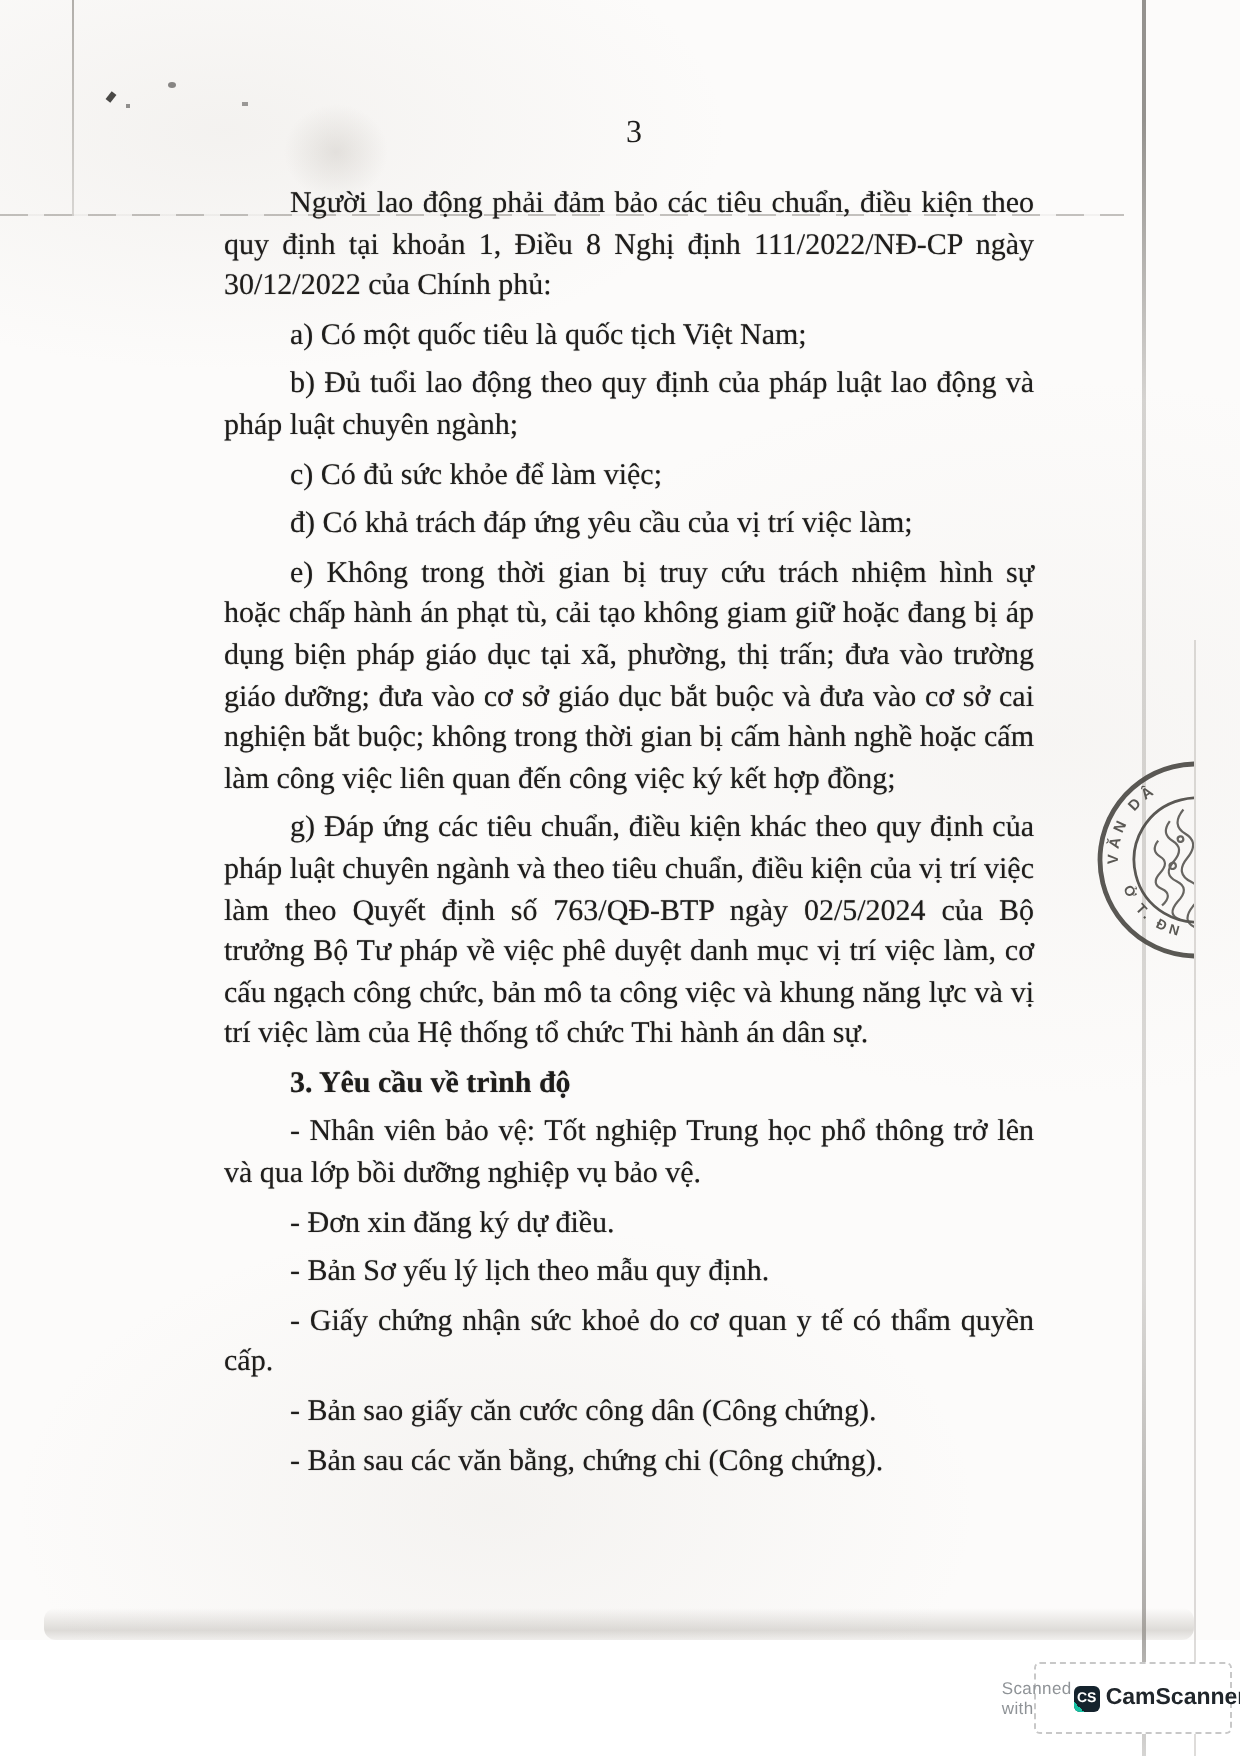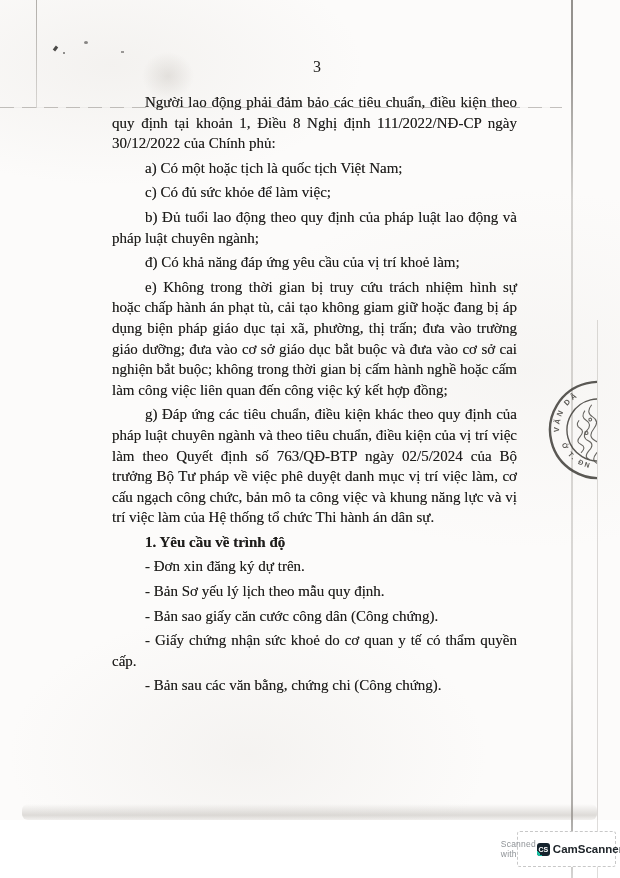--- a/index.html
+++ b/index.html
@@ -122,31 +122,32 @@
   <div class="bottom-edge"></div>
   <div class="speck s1"></div>
   <div class="speck s2"></div>
   <div class="speck s3"></div>
   <div class="speck s4"></div>
   <div class="blob"></div>
 
   <div class="page-number">3</div>
   <div class="doc-body">
       <p>Người lao động phải đảm bảo các tiêu chuẩn, điều kiện theo quy định tại khoản 1, Điều 8 Nghị định 111/2022/NĐ-CP ngày 30/12/2022 của Chính phủ:</p>
-      <p>a) Có một hoặc tịch là quốc tịch Việt Nam;</p>
+      <p>a) Có một quốc tiêu là quốc tịch Việt Nam;</p>
+      <p>b) Đủ tuổi lao động theo quy định của pháp luật lao động và pháp luật chuyên ngành;</p>
       <p>c) Có đủ sức khỏe để làm việc;</p>
-      <p>b) Đủ tuổi lao động theo quy định của pháp luật lao động và pháp luật chuyên ngành;</p>
-      <p>đ) Có khả năng đáp ứng yêu cầu của vị trí khoẻ làm;</p>
+      <p>đ) Có khả trách đáp ứng yêu cầu của vị trí việc làm;</p>
       <p>e) Không trong thời gian bị truy cứu trách nhiệm hình sự hoặc chấp hành án phạt tù, cải tạo không giam giữ hoặc đang bị áp dụng biện pháp giáo dục tại xã, phường, thị trấn; đưa vào trường giáo dưỡng; đưa vào cơ sở giáo dục bắt buộc và đưa vào cơ sở cai nghiện bắt buộc; không trong thời gian bị cấm hành nghề hoặc cấm làm công việc liên quan đến công việc ký kết hợp đồng;</p>
       <p>g) Đáp ứng các tiêu chuẩn, điều kiện khác theo quy định của pháp luật chuyên ngành và theo tiêu chuẩn, điều kiện của vị trí việc làm theo Quyết định số 763/QĐ-BTP ngày 02/5/2024 của Bộ trưởng Bộ Tư pháp về việc phê duyệt danh mục vị trí việc làm, cơ cấu ngạch công chức, bản mô ta công việc và khung năng lực và vị trí việc làm của Hệ thống tổ chức Thi hành án dân sự.</p>
-      <p class="heading">1. Yêu cầu về trình độ</p>
-      <p>- Đơn xin đăng ký dự trên.</p>
+      <p class="heading">3. Yêu cầu về trình độ</p>
+      <p>- Nhân viên bảo vệ: Tốt nghiệp Trung học phổ thông trở lên và qua lớp bồi dưỡng nghiệp vụ bảo vệ.</p>
+      <p>- Đơn xin đăng ký dự điều.</p>
       <p>- Bản Sơ yếu lý lịch theo mẫu quy định.</p>
+      <p>- Giấy chứng nhận sức khoẻ do cơ quan y tế có thẩm quyền cấp.</p>
       <p>- Bản sao giấy căn cước công dân (Công chứng).</p>
-      <p>- Giấy chứng nhận sức khoẻ do cơ quan y tế có thẩm quyền cấp.</p>
       <p>- Bản sau các văn bằng, chứng chi (Công chứng).</p>
     </div>
 
   <div class="stamp-clip">
     <svg width="104" height="104" viewBox="0 0 104 104">
       <defs>
         <path id="arcTop" d="M 13,52 A 39,39 0 0 1 91,52"></path>
         <path id="arcBot" d="M 13,52 A 39,39 0 0 0 91,52"></path>
       </defs>
       <circle cx="52" cy="52" r="48" fill="none" stroke="#45433e" stroke-width="2.4"></circle>

